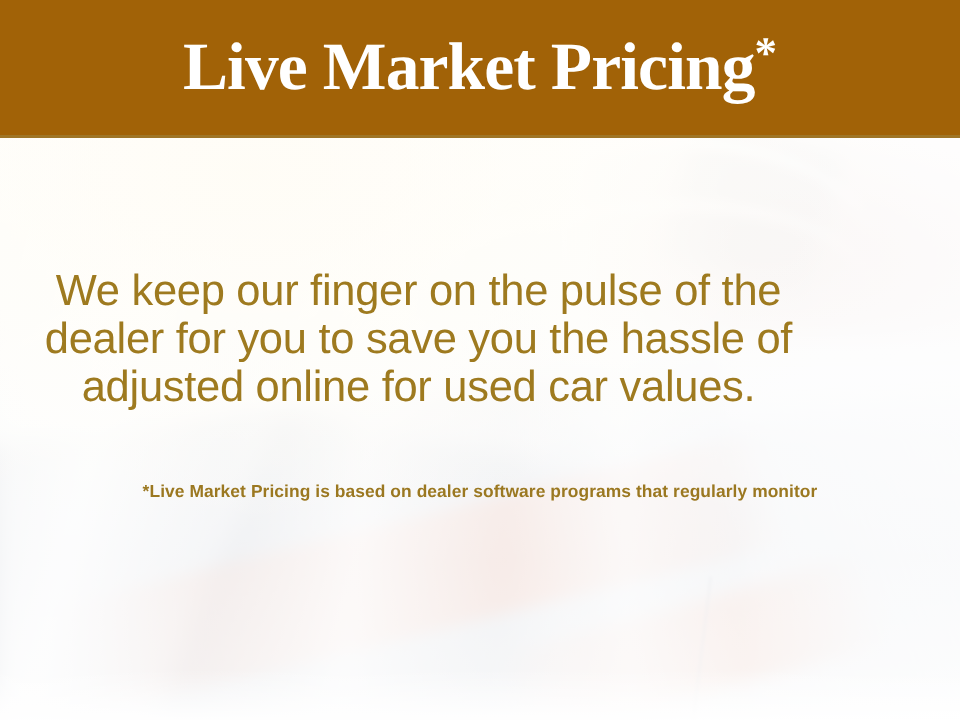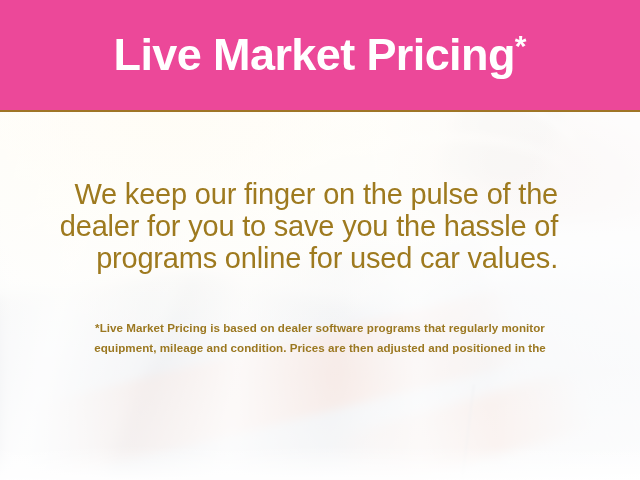--- a/index.html
+++ b/index.html
@@ -234,27 +234,28 @@
     height: 7%;
     background: linear-gradient(180deg, rgba(255,255,255,0.00) 0%, rgba(255,255,255,0.92) 100%);
   }
 
   
   .header-bar {
     position: absolute;
     left: 0;
     top: 0;
     width: 640px;
-    height: 112px;
-    background: #ec4899;
+    height: 92px;
+    background: #a16207;
     box-sizing: border-box;
     display: flex;
     align-items: center;
     justify-content: center;
     border-bottom: 2px solid #9f7526;
+    font-family: Liberation Serif, serif;
   }
 
   .header-title {
     color: #ffffff;
     font-size: 45px;
     font-weight: bold;
     letter-spacing: -0.6px;
     line-height: 1;
     white-space: nowrap;
     padding-bottom: 3px;
@@ -265,21 +266,21 @@
     vertical-align: 14px;
     letter-spacing: 0;
   }
 
   
   .headline {
     position: absolute;
     left: 0;
     top: 178px;
     width: 558px;
-    text-align: right;
+    text-align: center;
     color: #9e7a1f;
     font-size: 29px;
     font-weight: 500;
     line-height: 32px;
     letter-spacing: -0.2px;
     text-shadow: 0 0 1px rgba(255,255,255,0.45);
   }
   .headline-line { display: block; white-space: nowrap; }
 
   
@@ -324,21 +325,20 @@
     <div class="bg-bottom-fade"></div>
   </div>
 
   <div class="header-bar">
     <div class="header-title"><span>Live Market Pricing</span><span class="asterisk">*</span></div>
   </div>
 
   <div class="headline">
     <span class="headline-line">We keep our finger on the pulse of the</span>
     <span class="headline-line">dealer for you to save you the hassle of</span>
-    <span class="headline-line">programs online for used car values.</span>
+    <span class="headline-line">adjusted online for used car values.</span>
   </div>
 
   <div class="disclaimer">
     <span class="disclaimer-line">*Live Market Pricing is based on dealer software programs that regularly monitor</span>
-    <span class="disclaimer-line">equipment, mileage and condition. Prices are then adjusted and positioned in the</span>
   </div>
 
 </div>
 
 </body></html>

